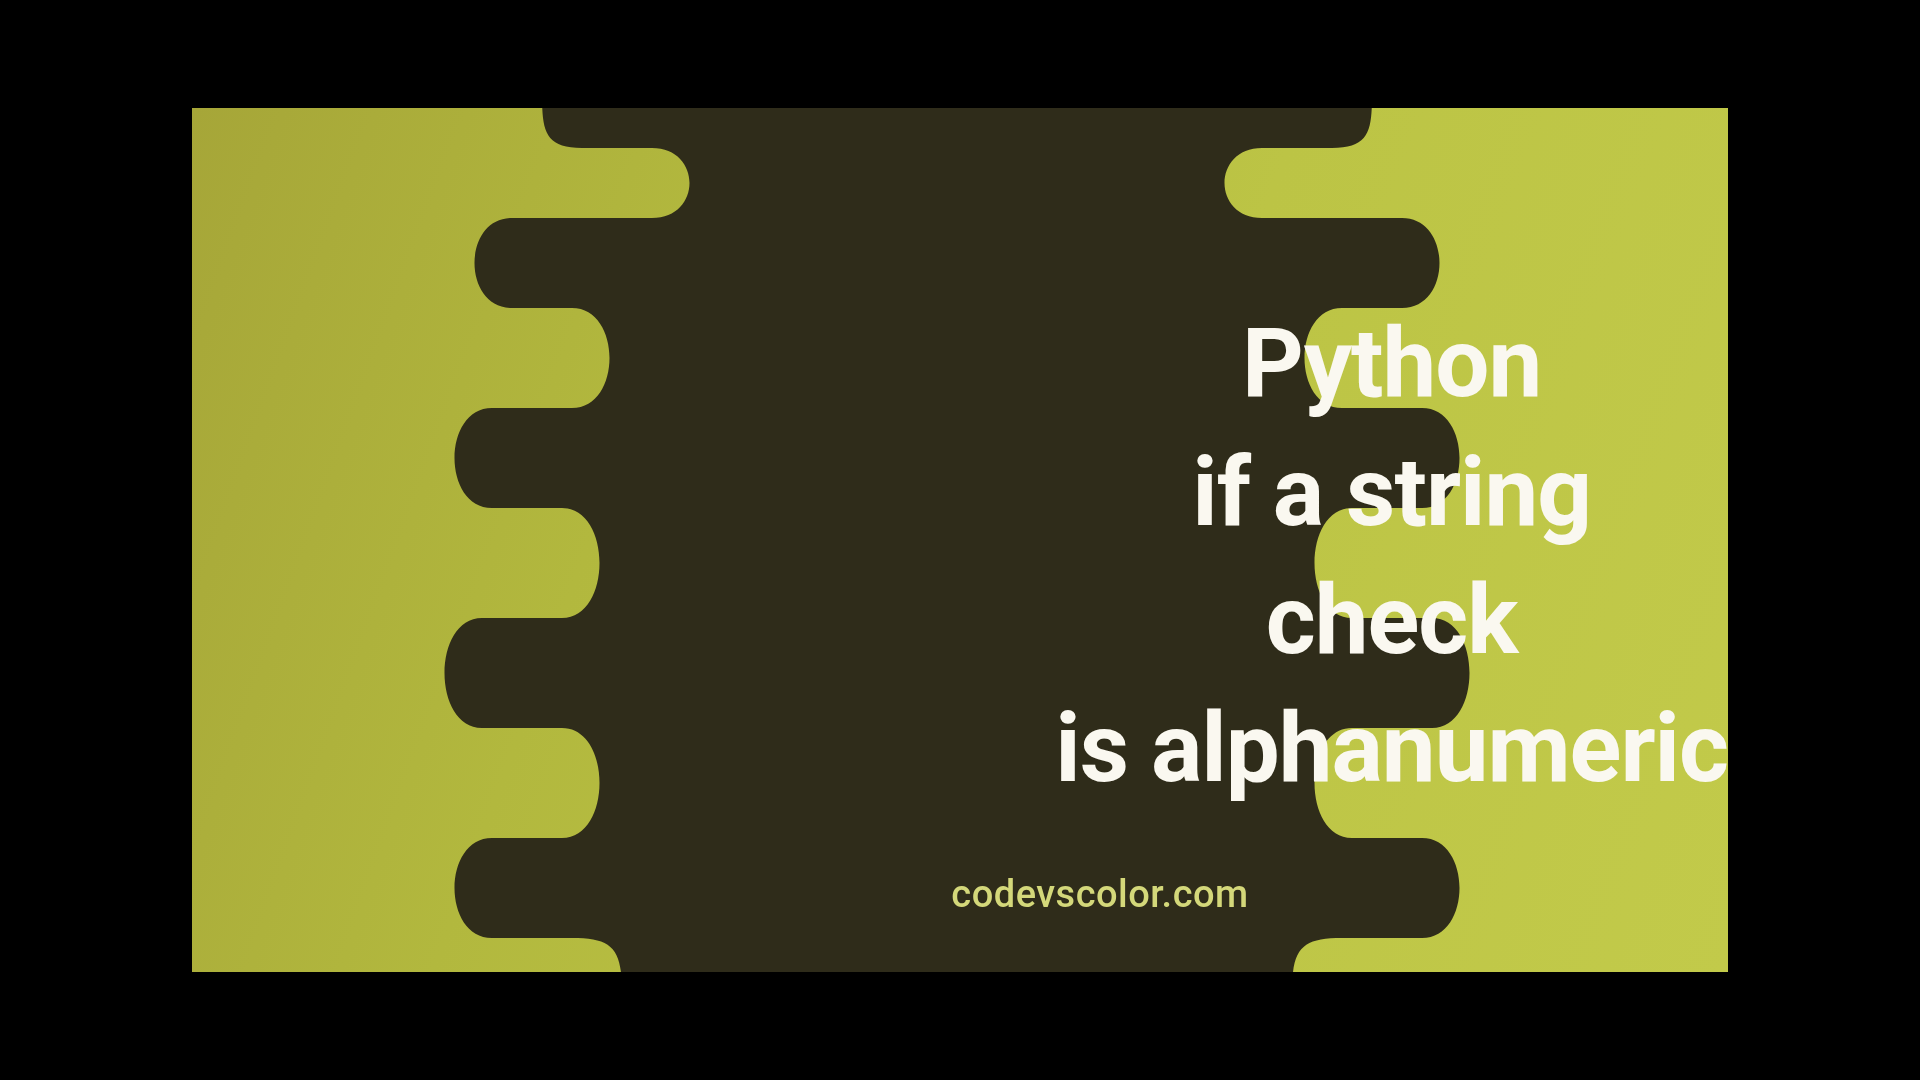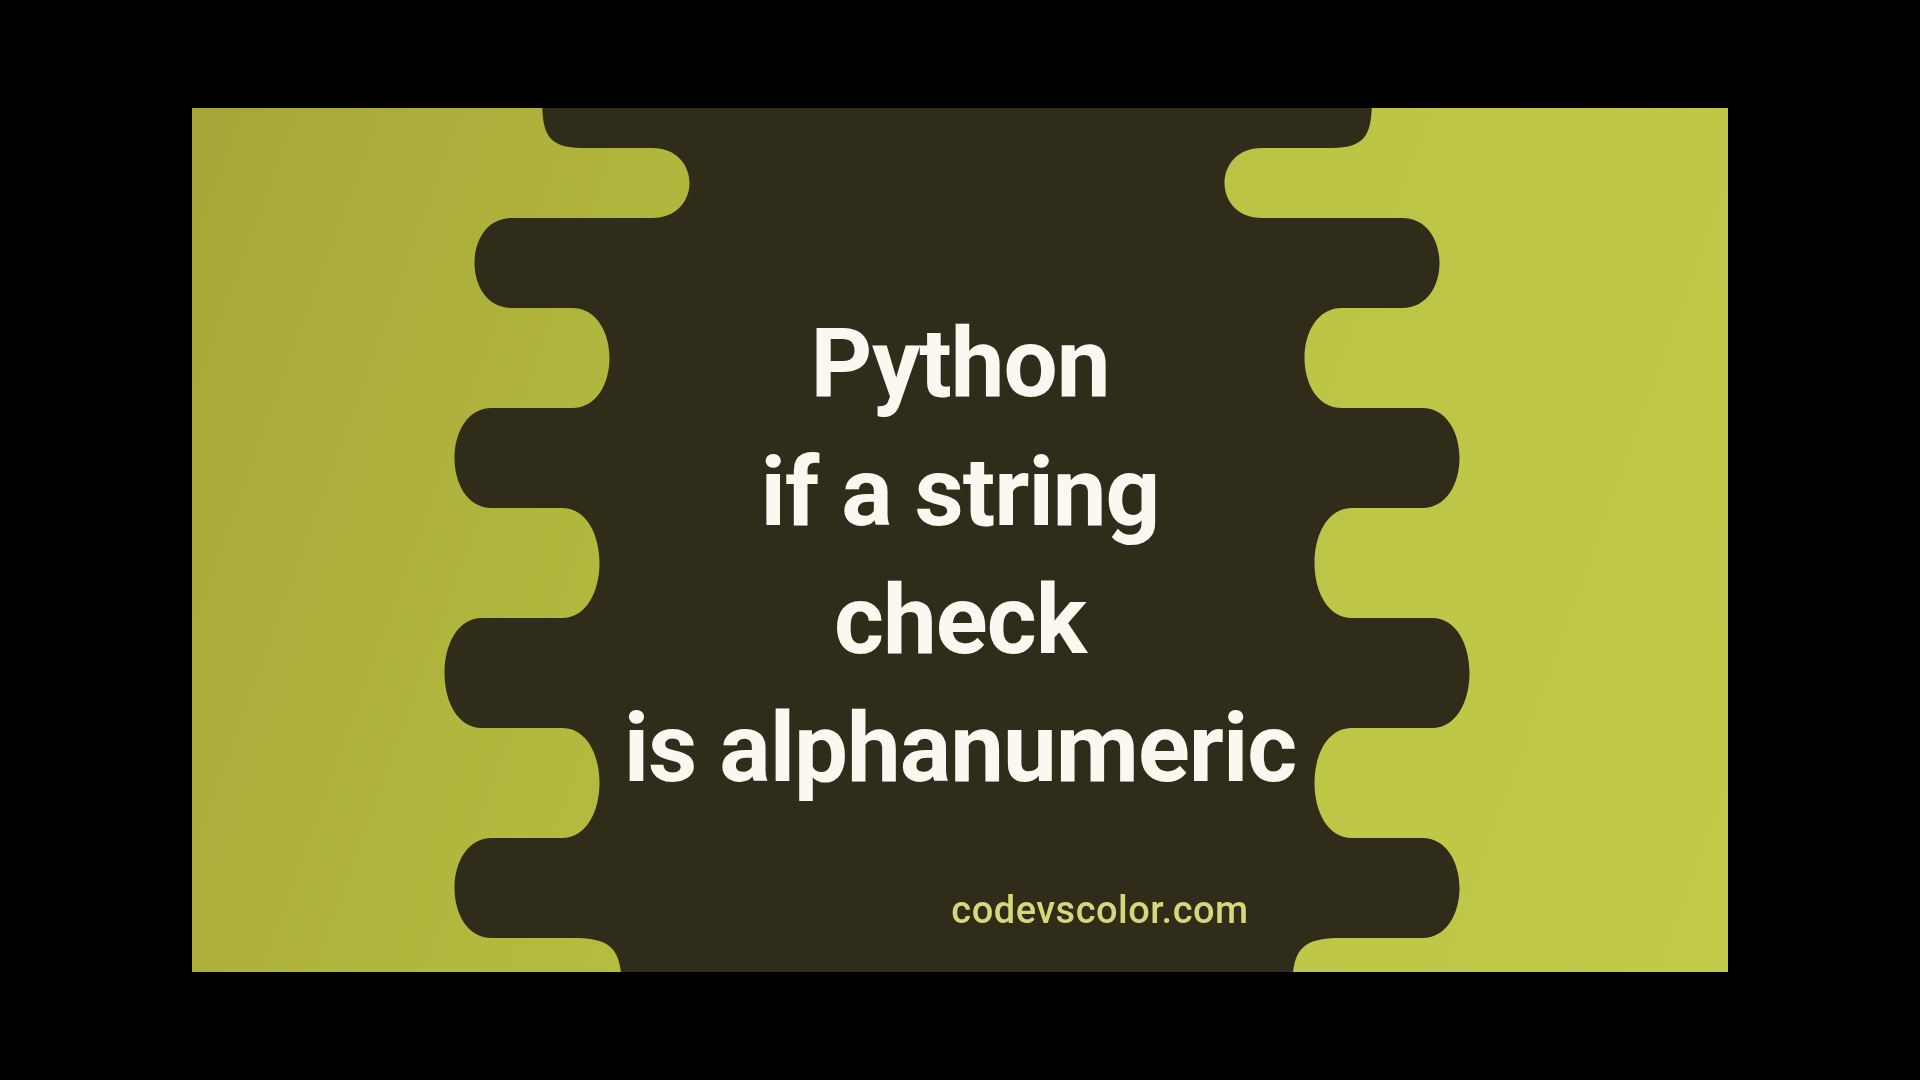--- a/index.html
+++ b/index.html
@@ -32,21 +32,21 @@
       inset: 0;
       width: 100%;
       height: 100%;
     }
 
     .content {
       position: absolute;
       inset: 0;
       display: flex;
       flex-direction: column;
-      align-items: center;
+      align-items: flex-end;
       justify-content: center;
       padding-top: 32px;
     }
 
     .title-lines {
       display: flex;
       flex-direction: column;
       align-items: center;
       gap: 18px;
     }
@@ -55,21 +55,21 @@
       color: #faf8f0;
       font-weight: 700;
       font-size: 96px;
       line-height: 1.15;
       letter-spacing: -1px;
       text-align: center;
     }
 
     .footer-credit {
       position: absolute;
-      bottom: 40px;
+      bottom: 56px;
       left: 50%;
       transform: translateX(-50%);
       color: #d4d87a;
       font-size: 38px;
       font-weight: 500;
       letter-spacing: 0.5px;
       margin-left: 140px;
       margin-top: 12px;
     }
   </style>

